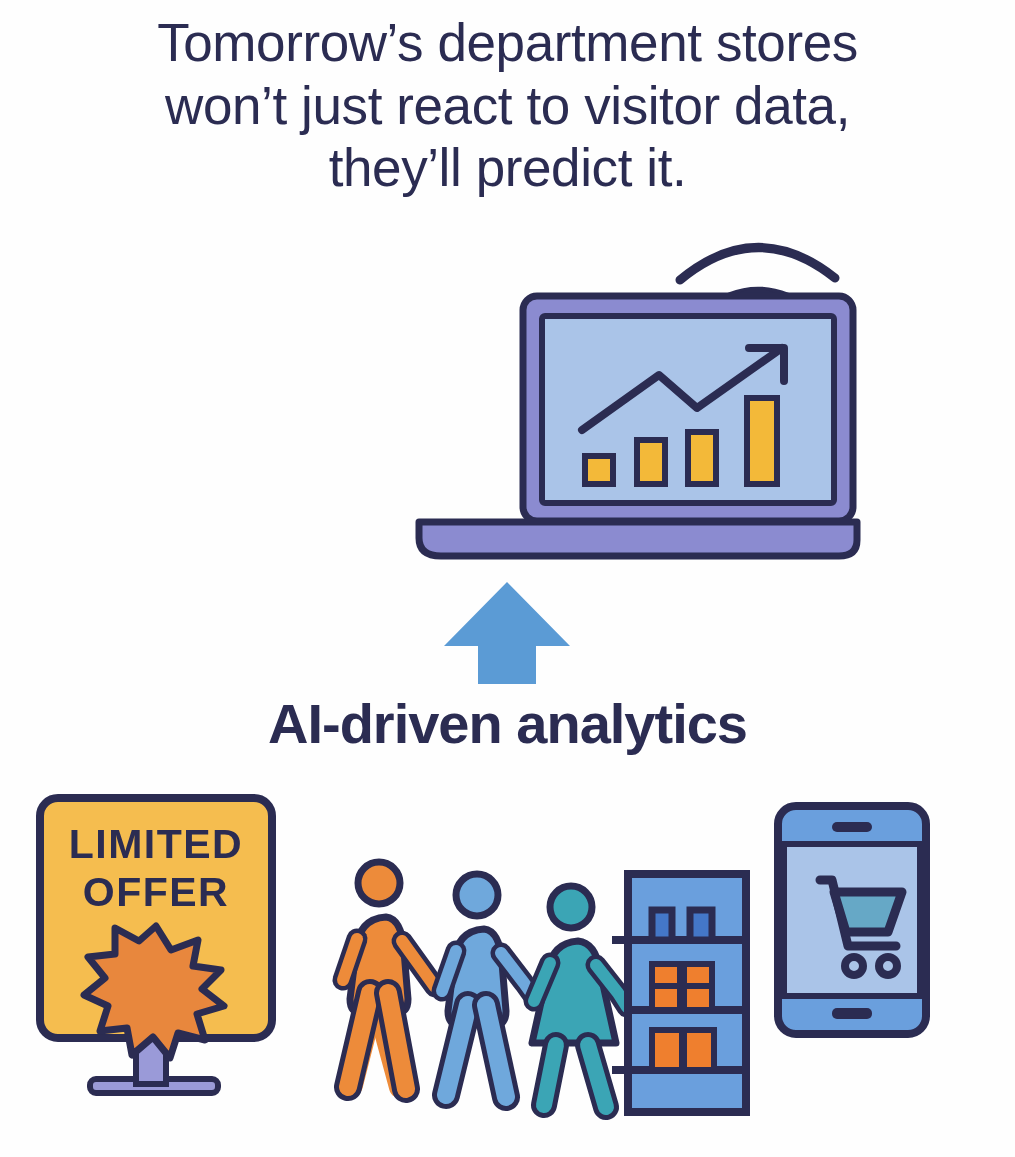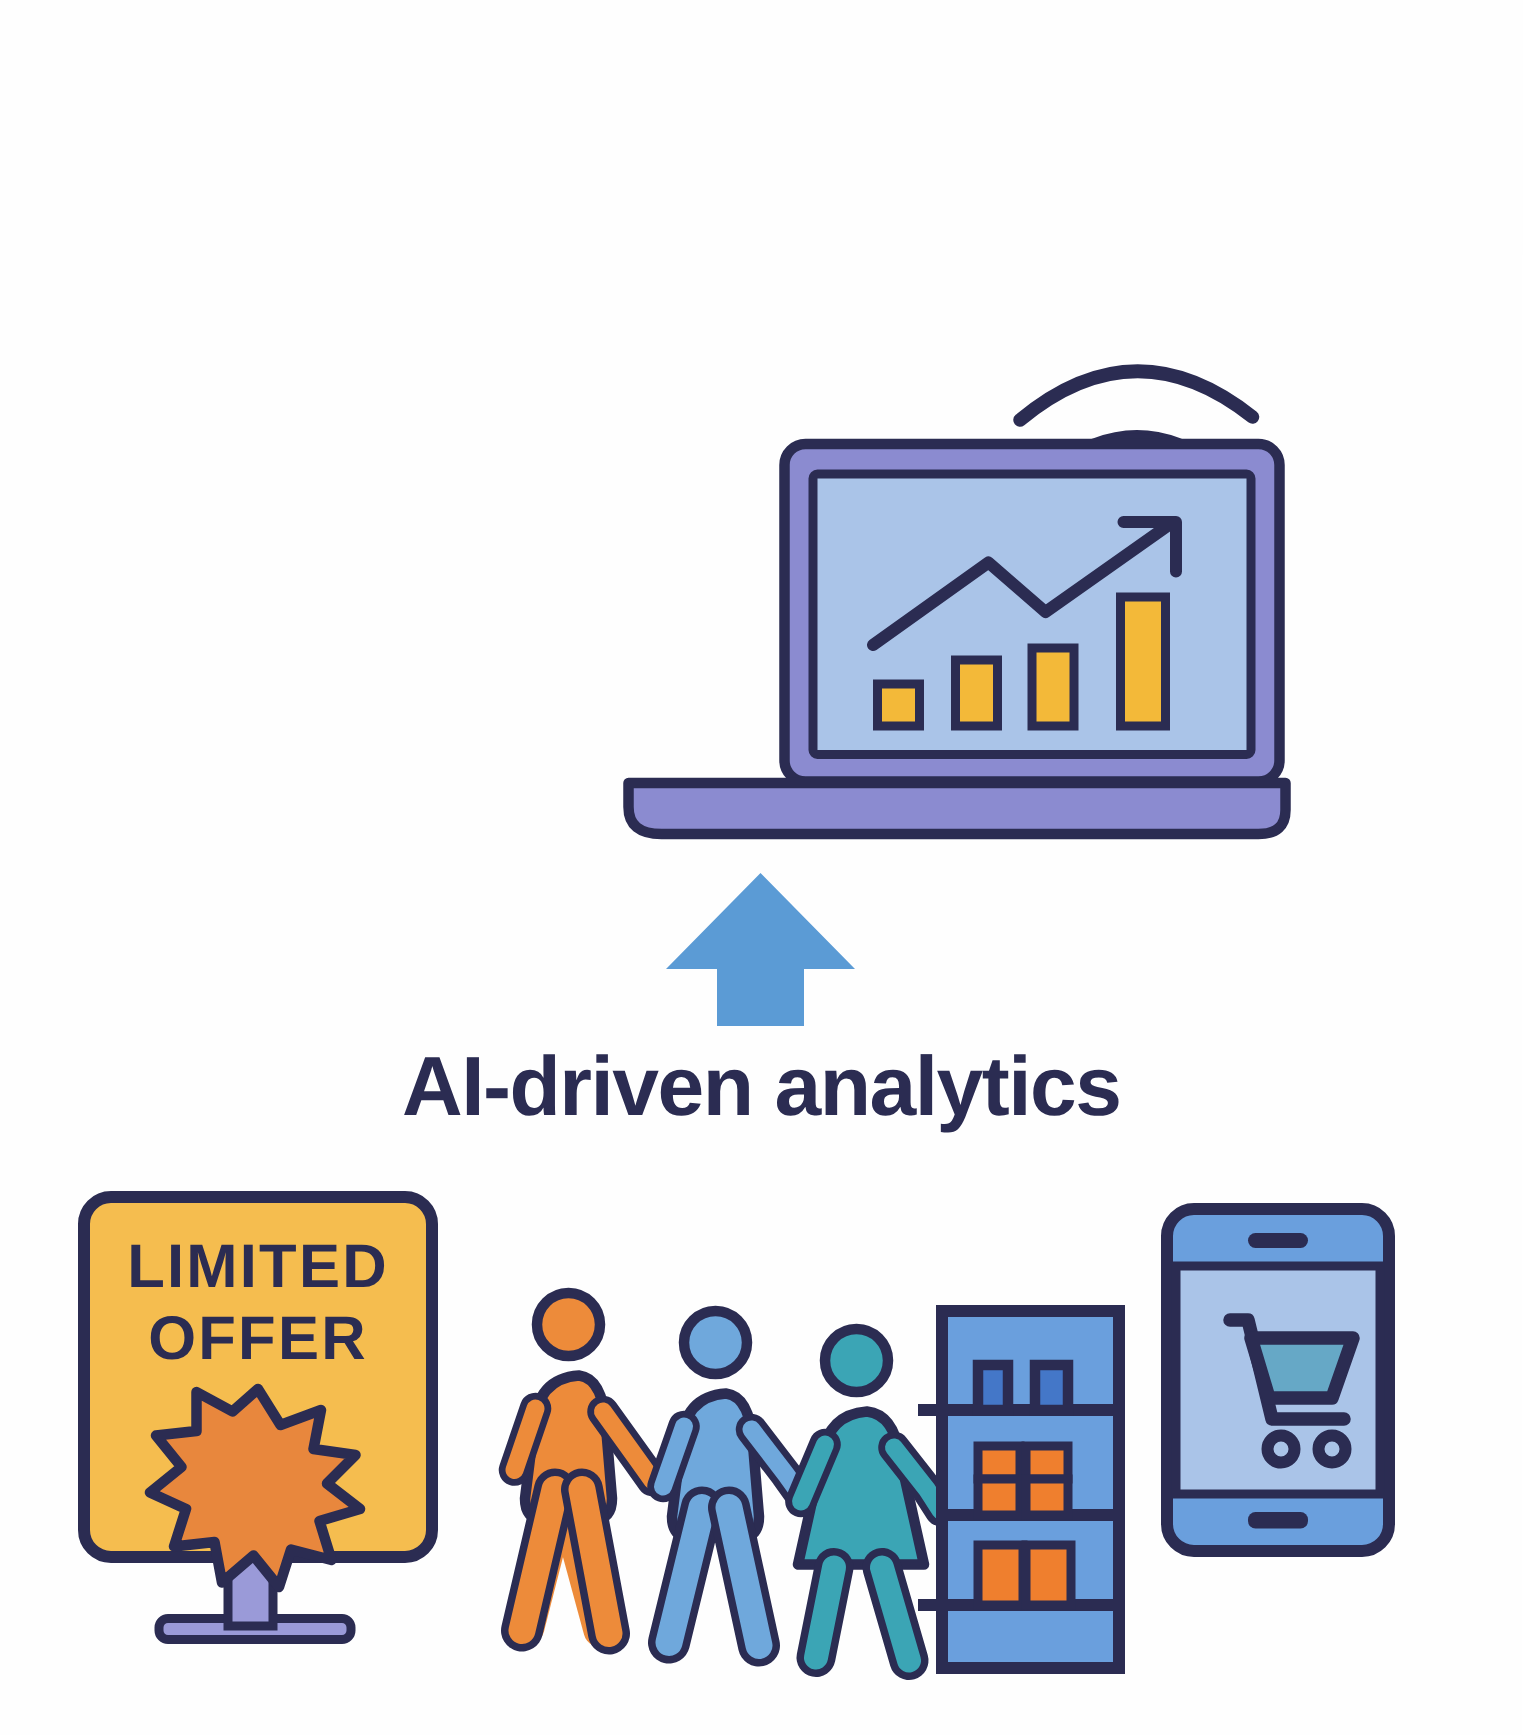--- a/index.html
+++ b/index.html
@@ -47,32 +47,35 @@
     font-size: 56px;
     font-weight: 700;
     letter-spacing: -1px;
   }
 
   
   .layer { position: absolute; }
 
   .laptop-layer { left: 405px; top: 218px; }
   .arrow-layer  { left: 440px; top: 578px; }
-  .sign-layer   { left: 48px;  top: 790px; }
+  .sign-layer   { left: 32px;  top: 790px; }
   .people-layer { left: 330px; top: 855px; }
   .shelf-layer  { left: 618px; top: 868px; }
   .phone-layer  { left: 768px; top: 798px; }
 
   svg { display: block; overflow: visible; }
 </style>
 </head>
 <body>
 
 <div id="infographic">
 
+  <div class="headline">Tomorrow’s department stores
+won’t just react to visitor data,
+they’ll predict it.</div>
 
   <div class="layer laptop-layer">
     <svg width="470" height="350" viewBox="0 0 470 350">
 
       <g fill="none" stroke="#2b2c52" stroke-width="9" stroke-linecap="round">
         <path d="M275 62 Q 352 -2 430 60"></path>
         <path d="M297 95 Q 352 52 408 94"></path>
       </g>
 
       <path d="M334 77 q18 -8 36 0 l0 6 l-36 0 z" fill="#5e5ea8" stroke="#2b2c52" stroke-width="4"></path>

